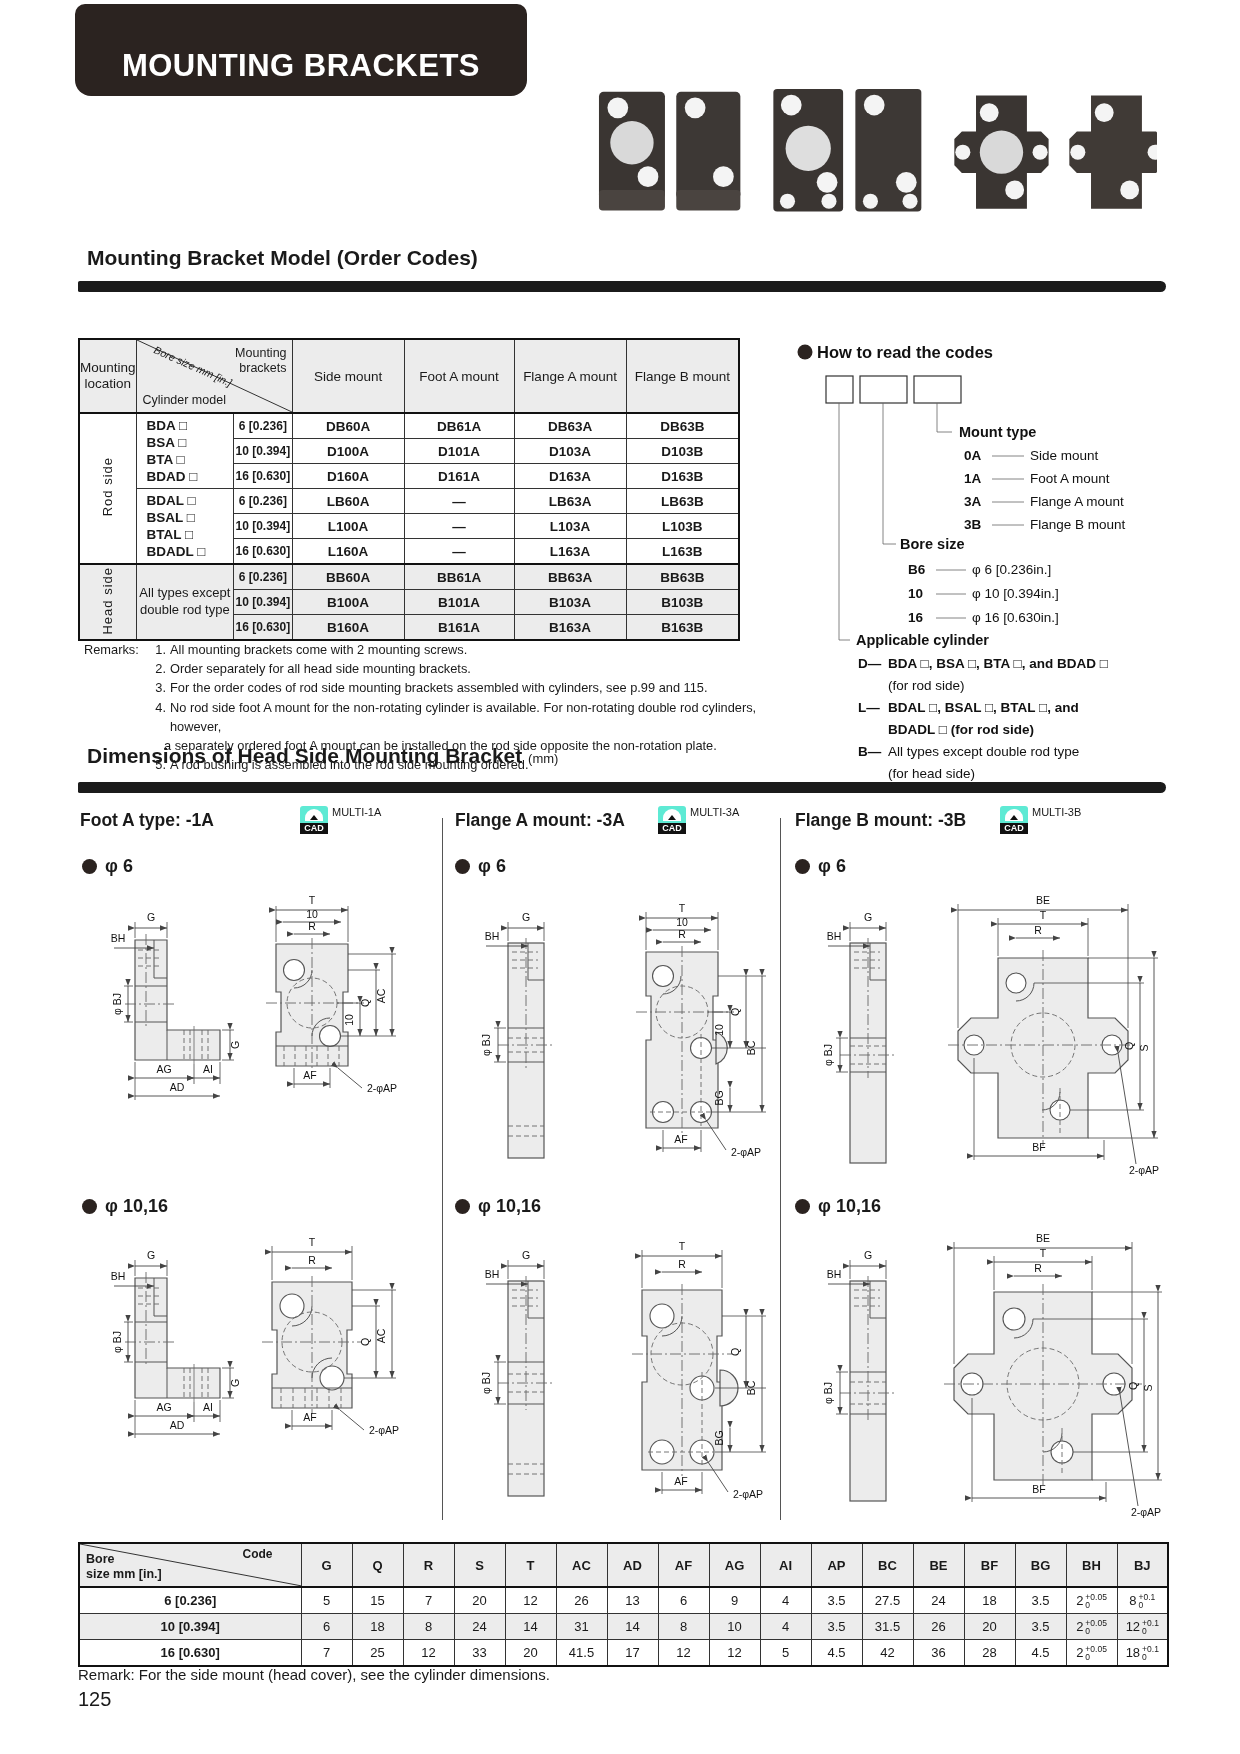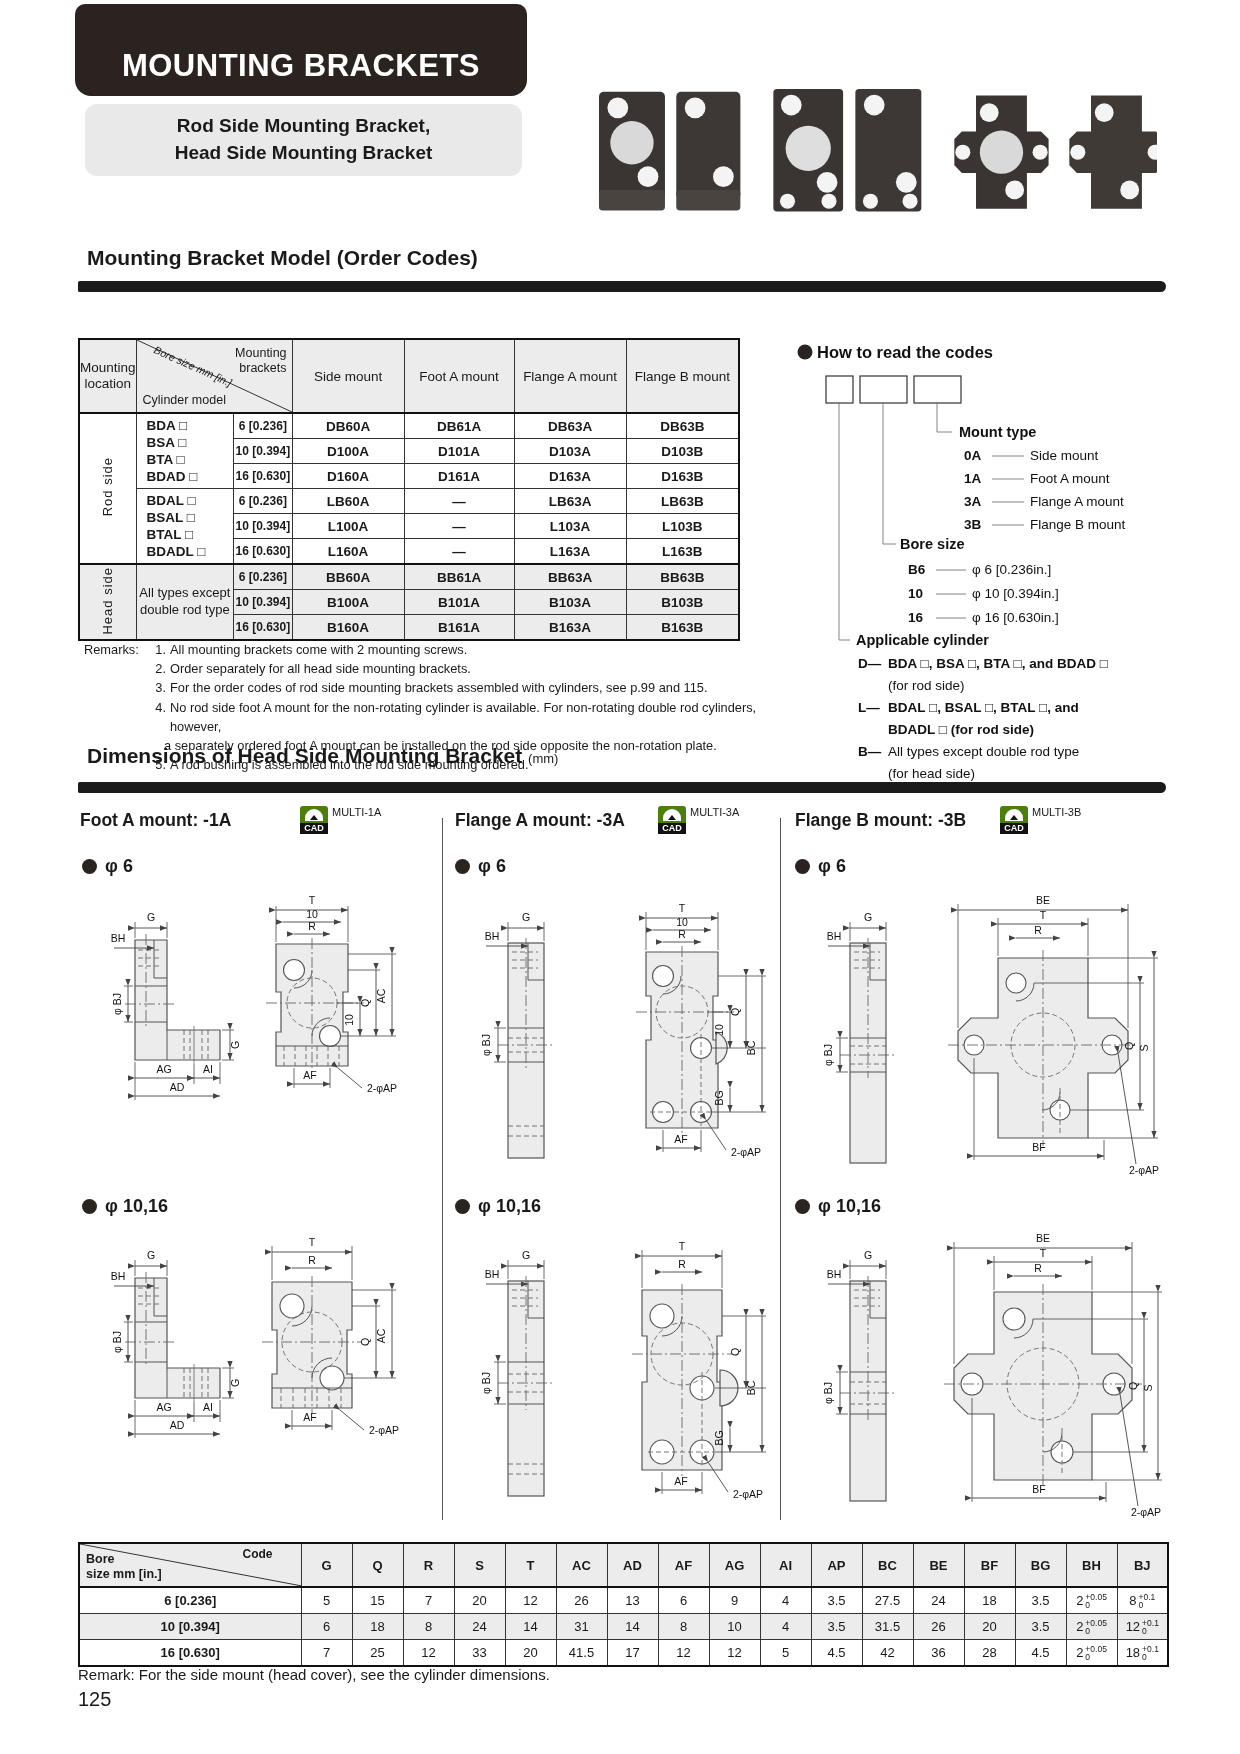--- a/index.html
+++ b/index.html
@@ -42,21 +42,21 @@
   .remarks{position:absolute;left:78px;top:640px;width:680px;font-size:12.8px;line-height:1.5;}
   .remarks .row{display:flex;margin-left:6px;}
   .remarks .lab{width:62px;flex:none;}
   .remarks .num{width:20px;flex:none;text-align:right;padding-right:4px;}
   .remarks .txt{flex:1;}
   .remarks .cont{margin-left:86px;}
 
   
   .colhdr{position:absolute;font-weight:bold;font-size:17.5px;}
   .cadwrap{position:absolute;display:flex;align-items:flex-start;}
-  .cad{width:28px;height:28px;background:#4d7c0f;border-radius:3px;display:flex;flex-direction:column;
+  .cad{width:28px;height:28px;background:#5eead4;border-radius:3px;display:flex;flex-direction:column;
        align-items:center;justify-content:flex-end;position:relative;}
   .cad .dome{position:absolute;top:3px;left:5px;width:18px;height:12px;background:#fff;border-radius:9px 9px 0 0;}
   .cad .caret{position:absolute;top:9px;left:10px;width:0;height:0;border-left:4px solid transparent;
        border-right:4px solid transparent;border-bottom:5px solid #111;}
   .cad .cl{color:#fff;font-weight:bold;font-size:9px;line-height:11px;background:#111;width:100%;text-align:center;}
   .multi{font-size:11px;margin-left:4px;}
   .vdiv{position:absolute;width:1px;background:#555;top:818px;height:702px;}
   .philab{position:absolute;font-weight:bold;font-size:18px;display:flex;align-items:center;justify-content:center;}
   .philab .dot{width:15px;height:15px;border-radius:50%;background:#2b2320;margin-right:8px;}
 
@@ -90,24 +90,20 @@
   .remark2{position:absolute;left:78px;top:1666px;font-size:15px;}
   .pageno{position:absolute;left:78px;top:1688px;font-size:20px;}
 </style>
 </head>
 <body>
 
 <div class="page">
 
   <div class="hdr-black">
     <span>MOUNTING BRACKETS</span>
-  </div>
-  <div class="hdr-gray">
-    <span>Rod Side Mounting Bracket,</span>
-    <span>Head Side Mounting Bracket</span>
   </div>
 
   <svg class="abs" style="left:582px;top:84px;width:575px;height:142px" viewBox="0 0 610 150">
     <g>
       <rect x="18" y="8" width="70" height="114" rx="5" fill="#3a3532"></rect>
       <rect x="18" y="112" width="70" height="22" rx="4" fill="#4a4440"></rect>
       <circle cx="53" cy="62" r="23" fill="#d9d9d9"></circle>
       <circle cx="38" cy="25" r="11" fill="#f4f4f4"></circle>
       <circle cx="70" cy="98" r="11" fill="#f4f4f4"></circle>
     </g>
@@ -343,21 +339,21 @@
     <text class="hb" x="92" y="416" font-size="13.5">All types except double rod type</text>
     <text class="hb" x="92" y="438" font-size="13.5">(for head side)</text>
   </svg>
 
   <div class="sec-title" style="left:78px;top:744px">
     <span>Dimensions of Head Side Mounting Bracket</span>
     <span class="unit">(mm)</span>
   </div>
   <div class="bar" style="top:782px"></div>
 
-  <div class="colhdr" style="left:80px;top:810px">Foot A mount: -1A</div>
+  <div class="colhdr" style="left:80px;top:810px">Foot A type: -1A</div>
   <div class="cadwrap" style="left:300px;top:806px">
     <div class="cad">
         <div class="dome"></div>
         <div class="caret"></div>
       <span class="cl">CAD</span>
       </div>
     <span class="multi">MULTI-1A</span>
   </div>
   <div class="colhdr" style="left:455px;top:810px">Flange A mount: -3A</div>
   <div class="cadwrap" style="left:658px;top:806px">

